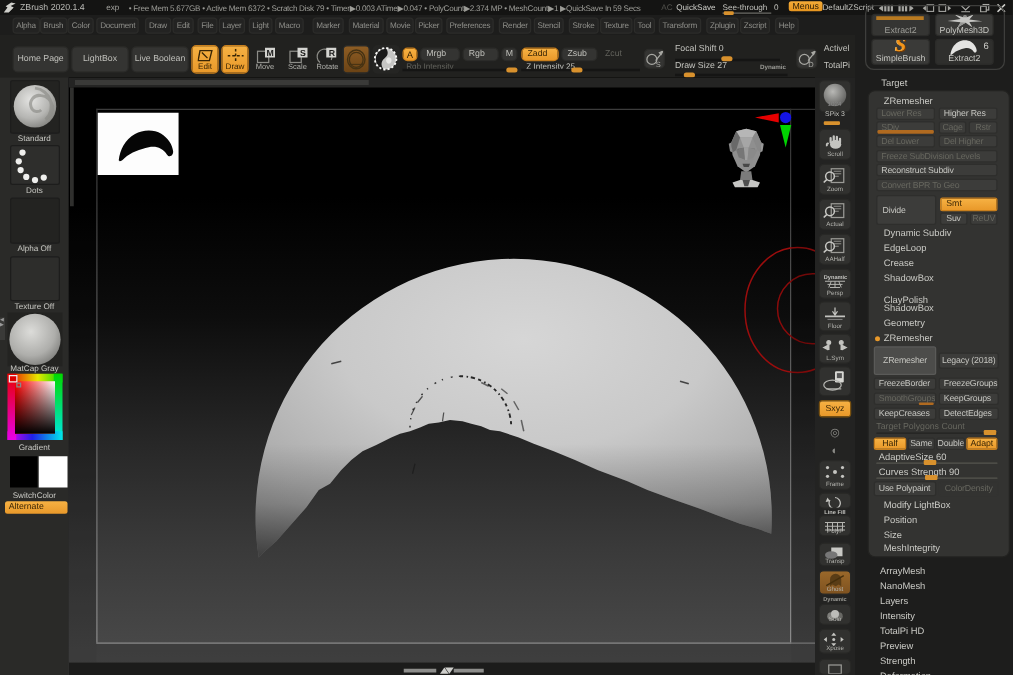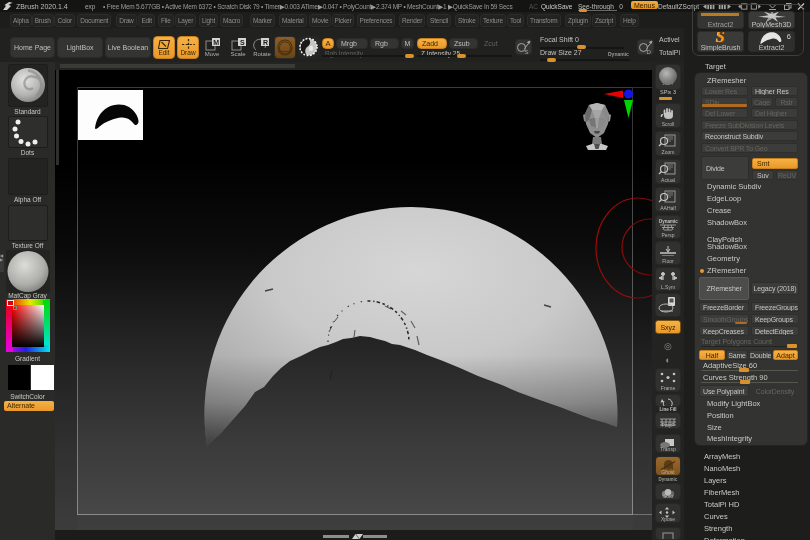--- a/index.html
+++ b/index.html
@@ -522,18 +522,18 @@
       <div class="gbtn" style="left: 4px; top: 312px; width: 50px; height: 12px; text-align: left; padding-left: 3px; line-height: 11px;">Use Polypaint</div>
       <div class="gbtn dim" style="left: 56px; top: 312px; width: 48px; height: 12px; background: rgb(51, 51, 49); border-color: rgb(51, 51, 49); line-height: 11px;">ColorDensity</div>
       <div class="ghead" style="top: 326px;">Modify LightBox</div>
       <div class="ghead" style="top: 338px;">Position</div>
       <div class="ghead" style="top: 350px;">Size</div>
       <div class="ghead" style="top: 361px;">MeshIntegrity</div>
     </div>
  <div class="ghead" style="left:20px;top:440px;">ArrayMesh</div>
  <div class="ghead" style="left:20px;top:452px;">NanoMesh</div>
  <div class="ghead" style="left:20px;top:464px;">Layers</div>
- <div class="ghead" style="left:20px;top:476px;">FiberMesh</div>
+ <div class="ghead" style="left:20px;top:476px;">Intensity</div>
  <div class="ghead" style="left:20px;top:488px;">TotalPi HD</div>
- <div class="ghead" style="left:20px;top:500px;">Curves</div>
+ <div class="ghead" style="left:20px;top:500px;">Preview</div>
  <div class="ghead" style="left:20px;top:512px;">Strength</div>
  <div class="ghead" style="left:20px;top:524px;">Deformation</div>
 </div>
 
 </body></html>

